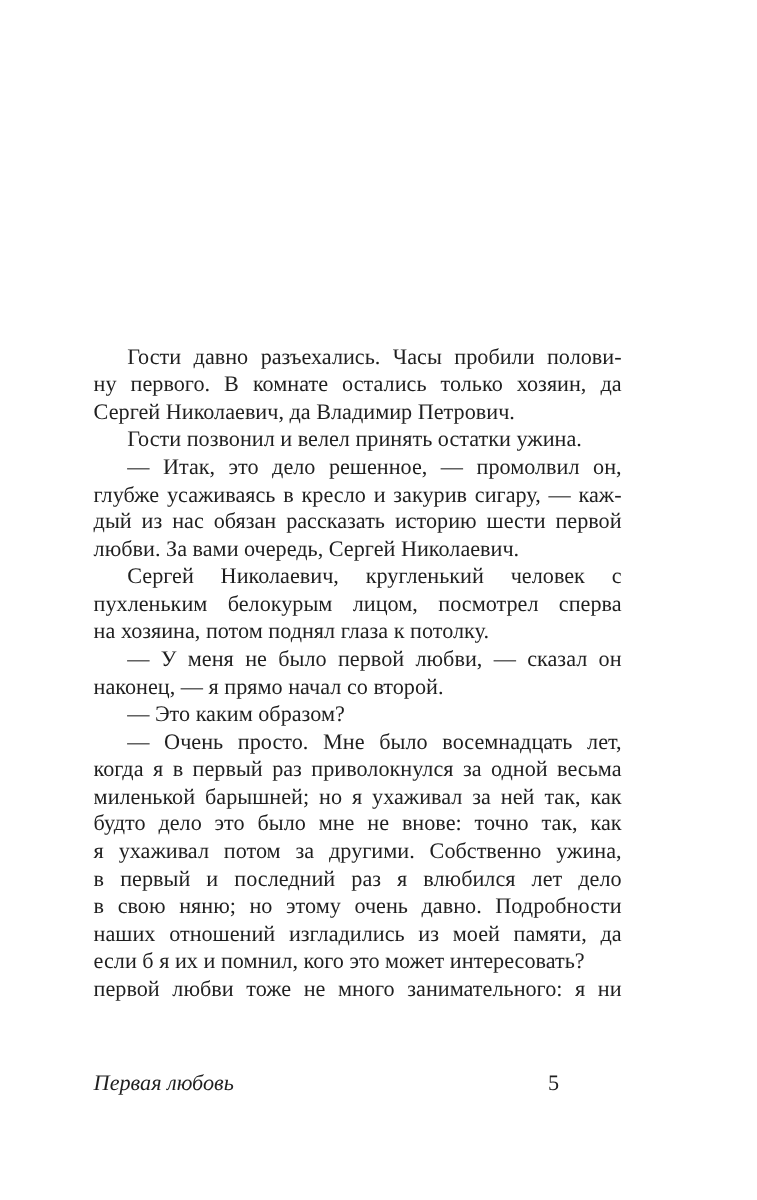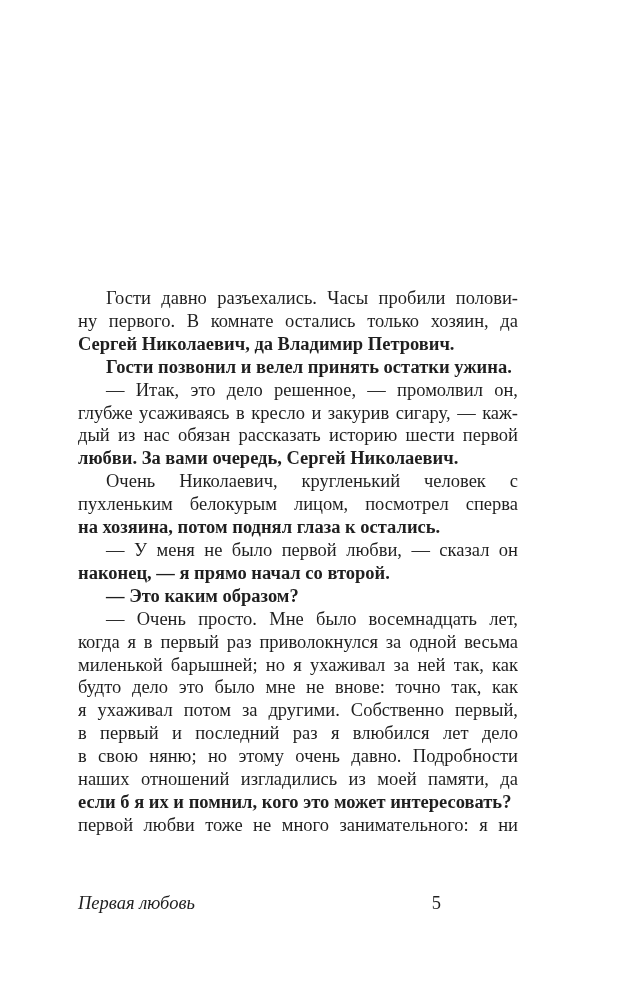--- a/index.html
+++ b/index.html
@@ -32,27 +32,26 @@
     text-align: justify;
     text-align-last: justify;
     -moz-text-align-last: justify;
     white-space: normal;
   }
   .line.first {
     text-indent: 28px;
   }
   .line.free {
     text-align-last: left;
-    font-weight: bold;
     -moz-text-align-last: left;
   }
   .footer {
     position: absolute;
     left: 78px;
-    right: 125px;
+    right: 100px;
     top: 892px;
     display: flex;
     justify-content: space-between;
     align-items: baseline;
     font-size: 18.5px;
     line-height: 22px;
   }
   .running-title {
     font-style: italic;
   }
@@ -73,37 +72,37 @@
       <div class="para">
         <div class="line first free">Гости позвонил и велел принять остатки ужина.</div>
       </div>
       <div class="para">
         <div class="line first">— Итак, это дело решенное, — промолвил он,</div>
         <div class="line">глубже усаживаясь в кресло и закурив сигару, — каж-</div>
         <div class="line">дый из нас обязан рассказать историю шести первой</div>
         <div class="line free">любви. За вами очередь, Сергей Николаевич.</div>
       </div>
       <div class="para">
-        <div class="line first">Очень Николаевич, кругленький человек с</div>
+        <div class="line first">Сергей Николаевич, кругленький человек с</div>
         <div class="line">пухленьким белокурым лицом, посмотрел сперва</div>
-        <div class="line free">на хозяина, потом поднял глаза к остались.</div>
+        <div class="line free">на хозяина, потом поднял глаза к потолку.</div>
       </div>
       <div class="para">
         <div class="line first">— У меня не было первой любви, — сказал он</div>
         <div class="line free">наконец, — я прямо начал со второй.</div>
       </div>
       <div class="para">
         <div class="line first free">— Это каким образом?</div>
       </div>
       <div class="para">
         <div class="line first">— Очень просто. Мне было восемнадцать лет,</div>
         <div class="line">когда я в первый раз приволокнулся за одной весьма</div>
         <div class="line">миленькой барышней; но я ухаживал за ней так, как</div>
         <div class="line">будто дело это было мне не внове: точно так, как</div>
-        <div class="line">я ухаживал потом за другими. Собственно первый,</div>
+        <div class="line">я ухаживал потом за другими. Собственно ужина,</div>
         <div class="line">в первый и последний раз я влюбился лет дело</div>
         <div class="line">в свою няню; но этому очень давно. Подробности</div>
         <div class="line">наших отношений изгладились из моей памяти, да</div>
         <div class="line free">если б я их и помнил, кого это может интересовать?</div>
       </div>
       <div class="para">
         <div class="line">первой любви тоже не много занимательного: я ни</div>
       </div>
     </div>
   <div class="footer">

